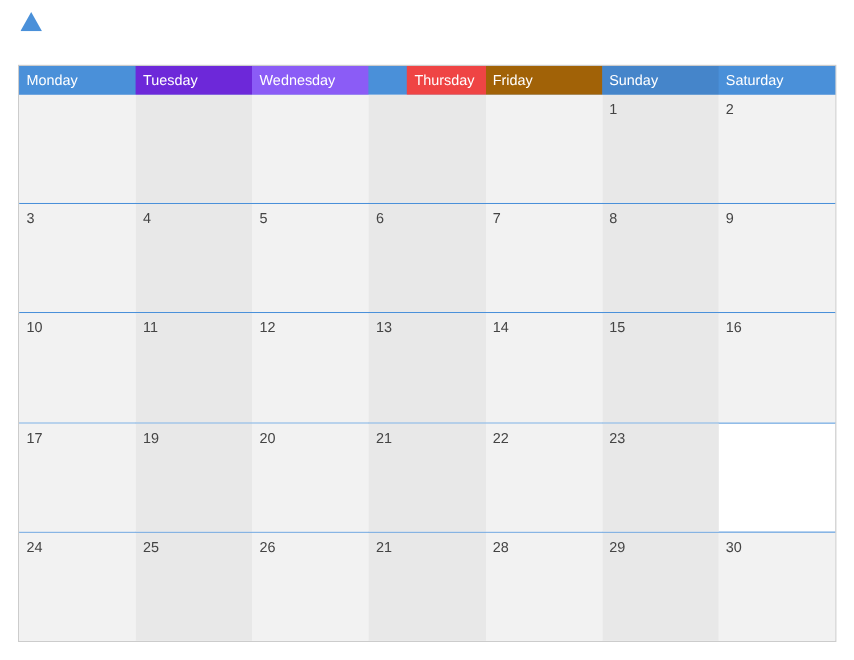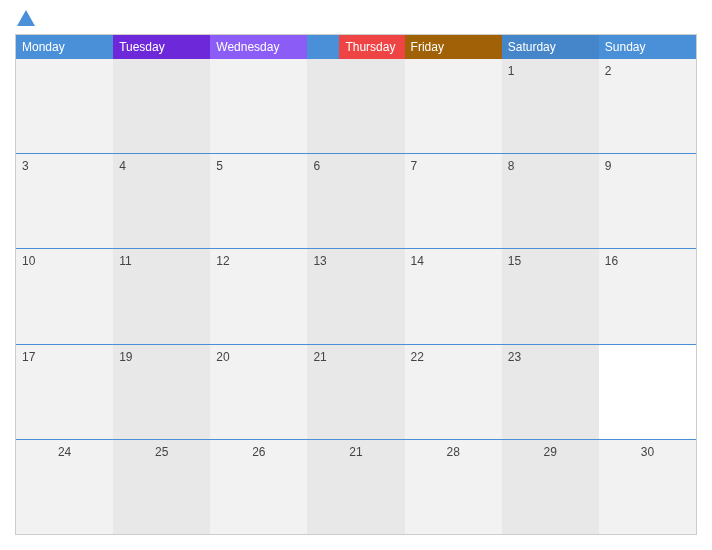--- a/index.html
+++ b/index.html
@@ -12,20 +12,21 @@
       overflow: hidden;
     }
 
     .calendar-container {
       width: 712px;
       height: 550px;
       background: #fff;
       padding: 10px 15px 15px 15px;
       display: flex;
       flex-direction: column;
+      gap: 20px;
     }
 
     
     .header {
       display: flex;
       align-items: center;
       justify-content: space-between;
       margin-bottom: 8px;
     }
 
@@ -96,21 +97,20 @@
 
     .week-row {
       display: grid;
       grid-template-columns: repeat(7, 1fr);
       flex: 1;
       border-bottom: 1.5px solid #4a90d9;
     }
 
     .week-row:last-child {
       border-bottom: none;
-      text-align: center;
     }
 
     .day-cell {
       border-right: none;
       padding: 5px 6px;
       vertical-align: top;
       font-size: 12px;
       color: #333;
       background: #f5f5f5;
       position: relative;
@@ -171,22 +171,22 @@
   </div>
 
   <div class="outer-border">
 
     <div class="days-header">
     <div class="day-header-cell">Monday</div>
         <div class="day-header-cell">Tuesday</div>
         <div class="day-header-cell">Wednesday</div>
         <div class="day-header-cell">Thursday</div>
         <div class="day-header-cell">Friday</div>
+        <div class="day-header-cell">Sunday</div>
         <div class="day-header-cell">Saturday</div>
-        <div class="day-header-cell">Sunday</div>
       </div>
 
     <div class="calendar-grid">
     <div class="week-row">
           <div class="day-cell"></div>
           <div class="day-cell"></div>
           <div class="day-cell"></div>
           <div class="day-cell"></div>
           <div class="day-cell"></div>
           <div class="day-cell"><span class="day-number">1</span></div>

